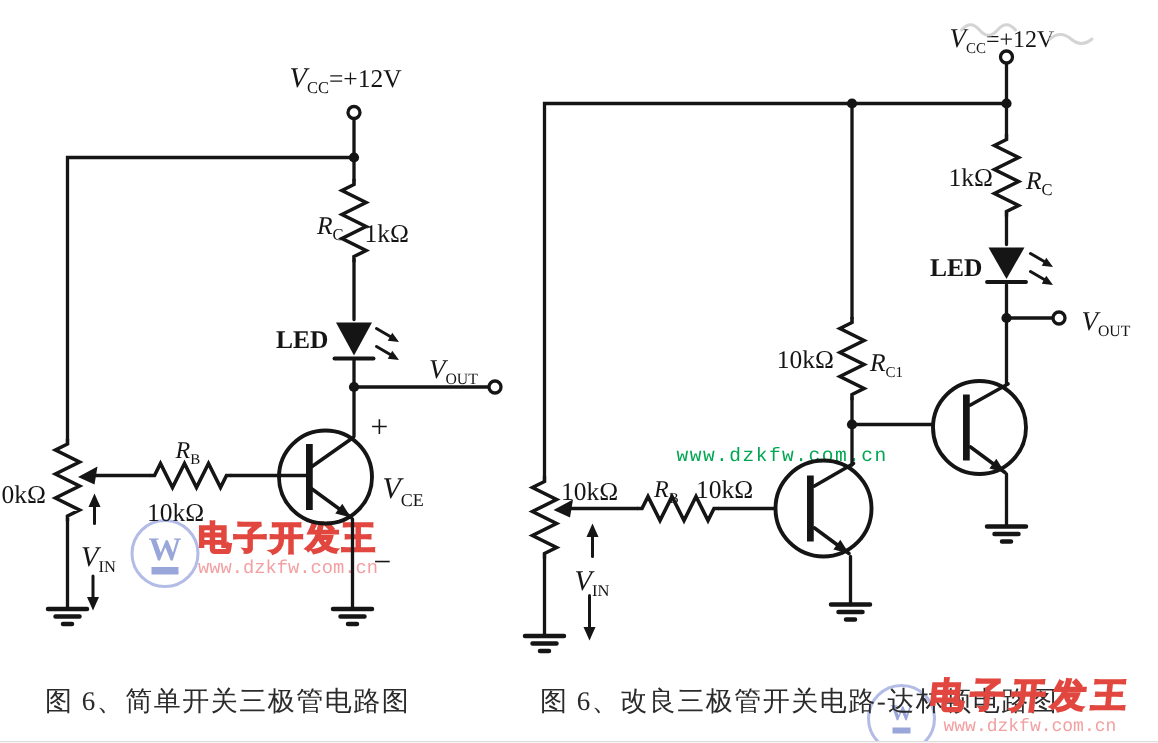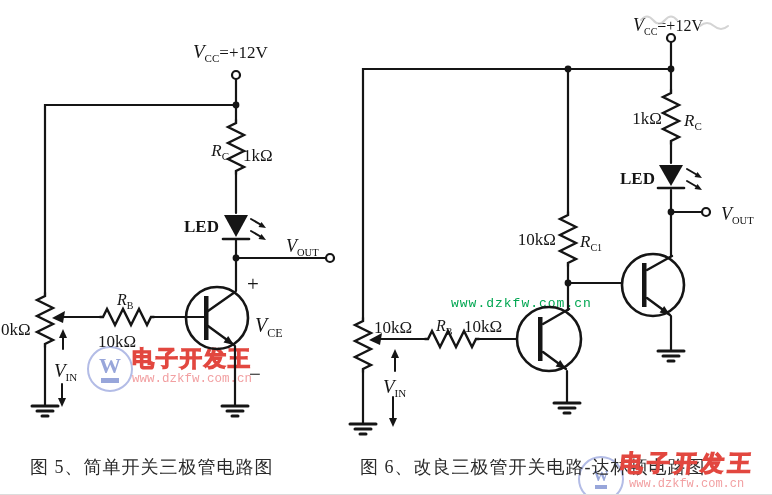--- a/index.html
+++ b/index.html
@@ -210,19 +210,19 @@
       <text class="lbl" x="436" y="331" font-size="16">
         <tspan font-style="italic">R</tspan><tspan dy="4" font-size="10">B</tspan>
       </text>
       <text class="lbl" x="464" y="332" font-size="17">10kΩ</text>
       <text class="lbl" x="383" y="393" font-size="19">
         <tspan font-style="italic">V</tspan><tspan dy="4" font-size="11">IN</tspan>
       </text>
     </g>
   </svg>
 
-  <div class="caption" id="caption-fig5">图 5、简单开关三极管电路图</div>
+  <div class="caption" id="caption-fig5">图 6、简单开关三极管电路图</div>
   <div class="caption" id="caption-fig6">图 6、改良三极管开关电路-达林顿电路图</div>
 
   <div class="wm-brand" id="wm2-brand">电子开发王</div>
   <div class="wm-url" id="wm2-url">www.dzkfw.com.cn</div>
 
 </div>
 
 </body></html>

